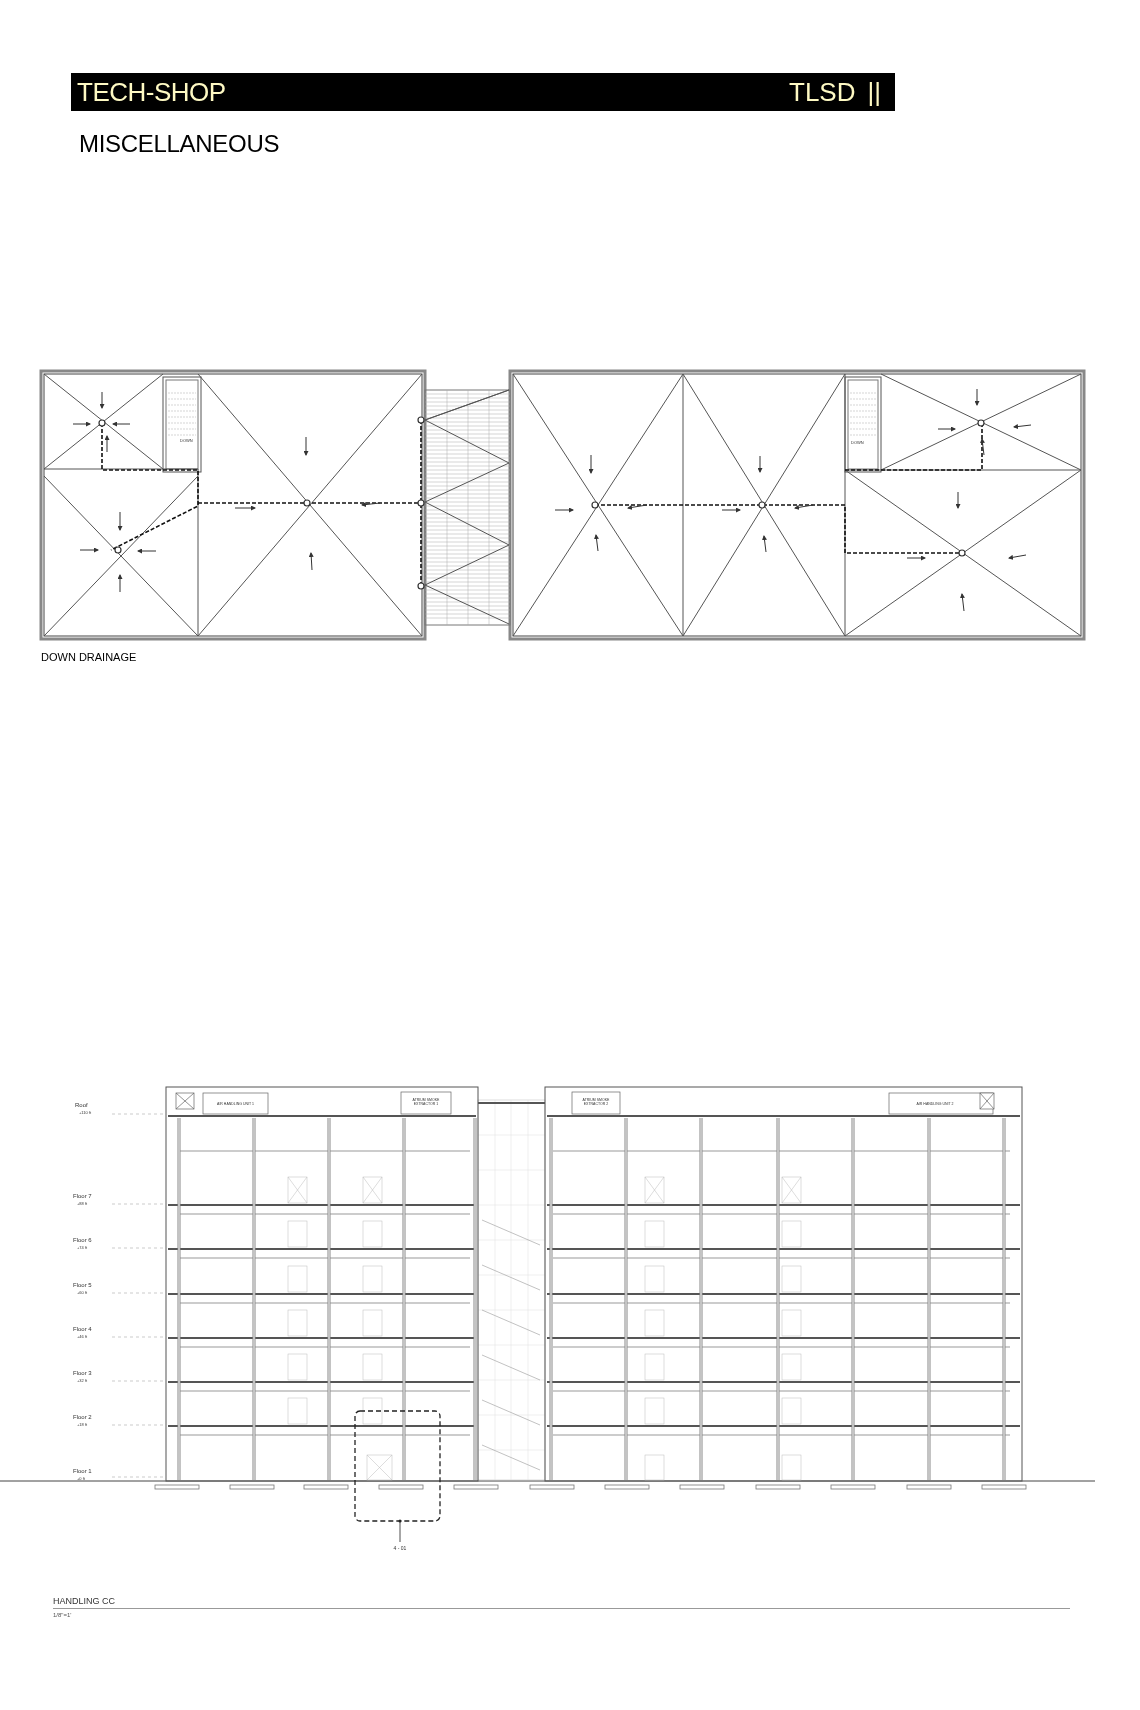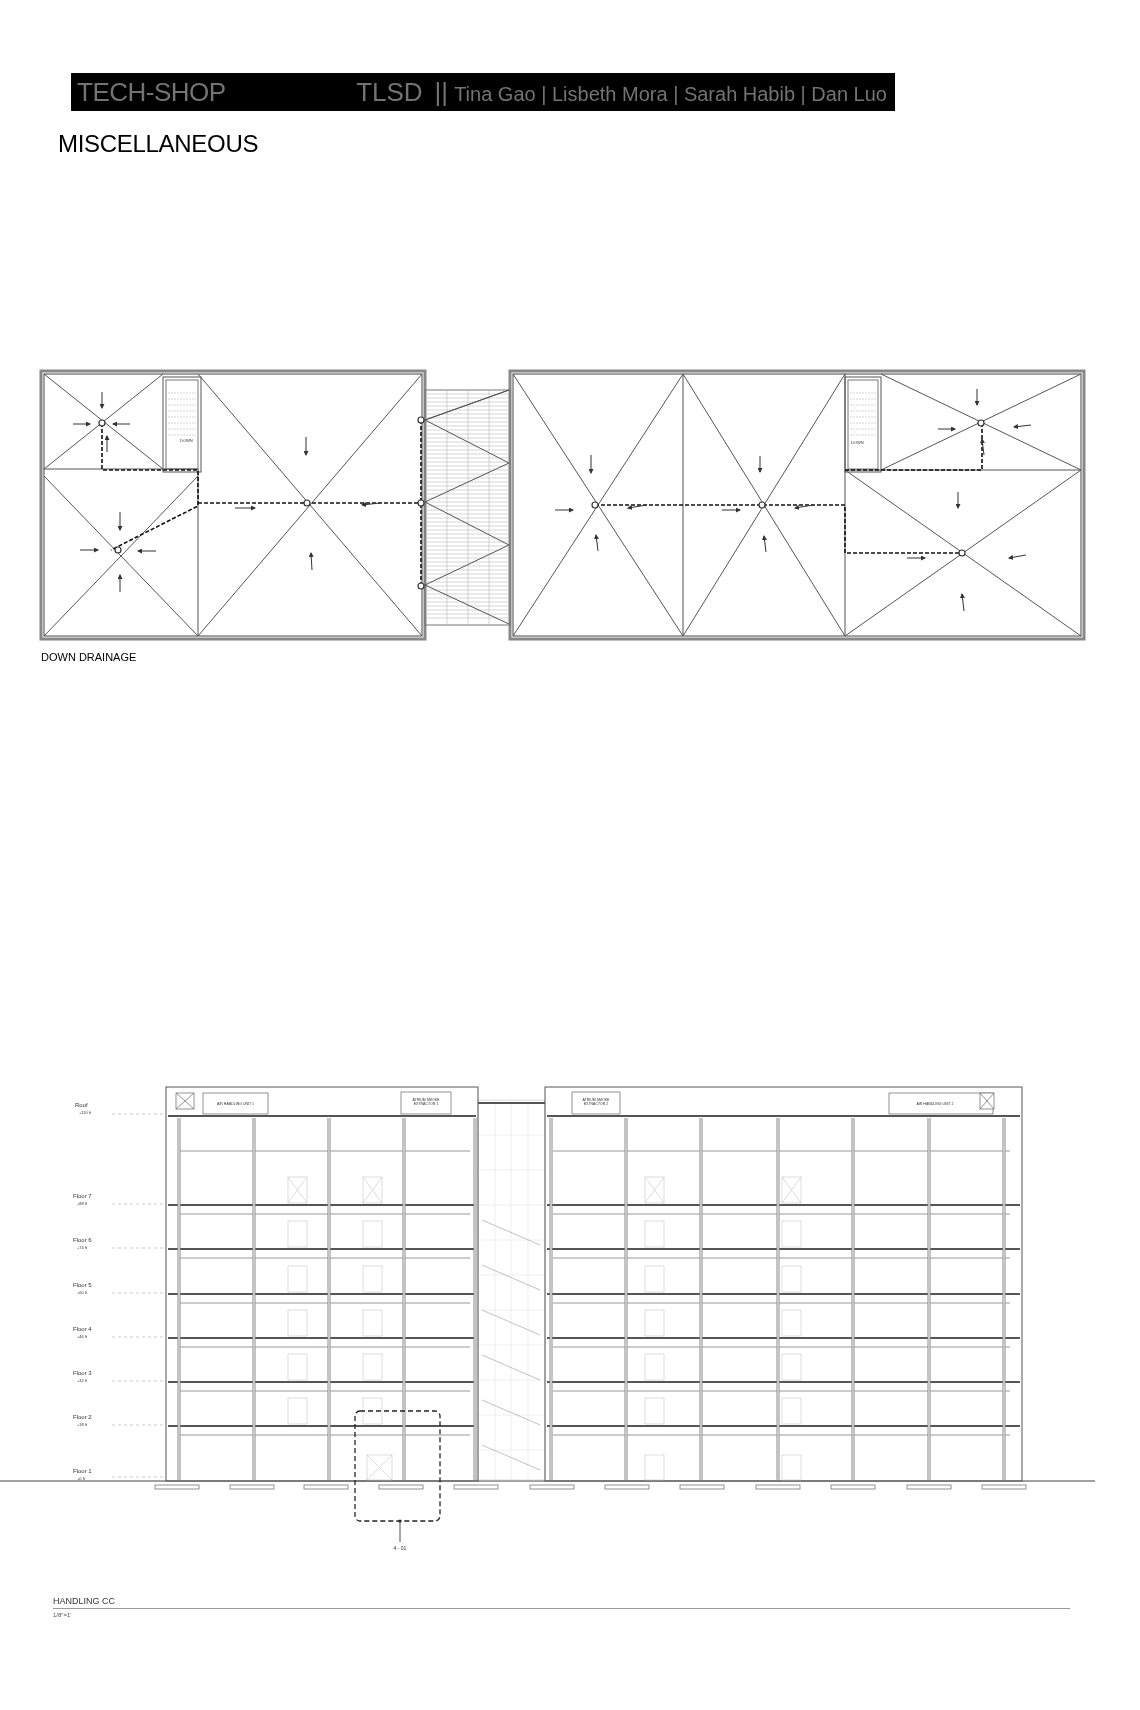--- a/index.html
+++ b/index.html
@@ -1,40 +1,39 @@
 <!DOCTYPE html>
 <html><head>
 <meta charset="utf-8">
 <style>
   html,body{margin:0;padding:0;background:#fff;}
   body{width:1140px;height:1710px;position:relative;overflow:hidden;font-family:"Liberation Sans",sans-serif;color:#000;}
-  .header-bar{position:absolute;left:71px;top:73px;width:824px;height:38px;background:#000;color:#737373;display:flex;align-items:center;justify-content:space-between;box-sizing:border-box;padding:0 8px 0 6px;}
+  .header-bar{position:absolute;left:71px;top:73px;width:824px;height:38px;background:#000;color:#fef9c3;display:flex;align-items:center;justify-content:space-between;box-sizing:border-box;padding:0 8px 0 6px;}
   .hdr-left{font-size:26px;letter-spacing:-0.5px;}
   .hdr-right{display:flex;align-items:baseline;font-size:20px;white-space:nowrap;}
   .hdr-right .code{font-size:26px;margin-right:12px;}
   .hdr-right .sep{font-size:26px;margin-right:6px;}
-  .page-title{position:absolute;left:58px;top:130px;font-size:24px;letter-spacing:-0.3px;}
+  .page-title{position:absolute;left:79px;top:130px;font-size:24px;letter-spacing:-0.3px;}
   .caption{position:absolute;font-size:11px;}
   svg{position:absolute;left:0;top:0;}
   .sec-caption{position:absolute;left:53px;top:1596px;font-size:9px;color:#333;}
   .sec-scale{position:absolute;left:53px;top:1612px;font-size:6px;color:#555;}
   .sec-rule{position:absolute;left:53px;top:1608px;width:1017px;height:1px;background:#999;}
   .lvl{position:absolute;font-size:6px;color:#333;line-height:7px;}
   .lvl .elev{font-size:4px;display:block;padding-left:4px;}
   .tiny{position:absolute;font-size:3.5px;color:#333;text-align:center;}
 </style>
 </head>
 <body>
 
 <div class="header-bar">
   <span class="hdr-left">TECH-SHOP</span>
   <span class="hdr-right">
     <span class="code">TLSD</span>
     <span class="sep">||</span>
-    <span>Tina Gao | Lisbeth Mora | Sarah Habib | Dan Luo</span>
   </span>
 </div>
 
 <div class="page-title">MISCELLANEOUS</div>
 
 <svg width="1140" height="700" viewBox="0 0 1140 700">
   <defs>
     <marker id="ah" markerWidth="5" markerHeight="5" refX="4" refY="2.5" orient="auto">
       <path d="M0,0 L5,2.5 L0,5 z" fill="#333"></path>
     </marker>

